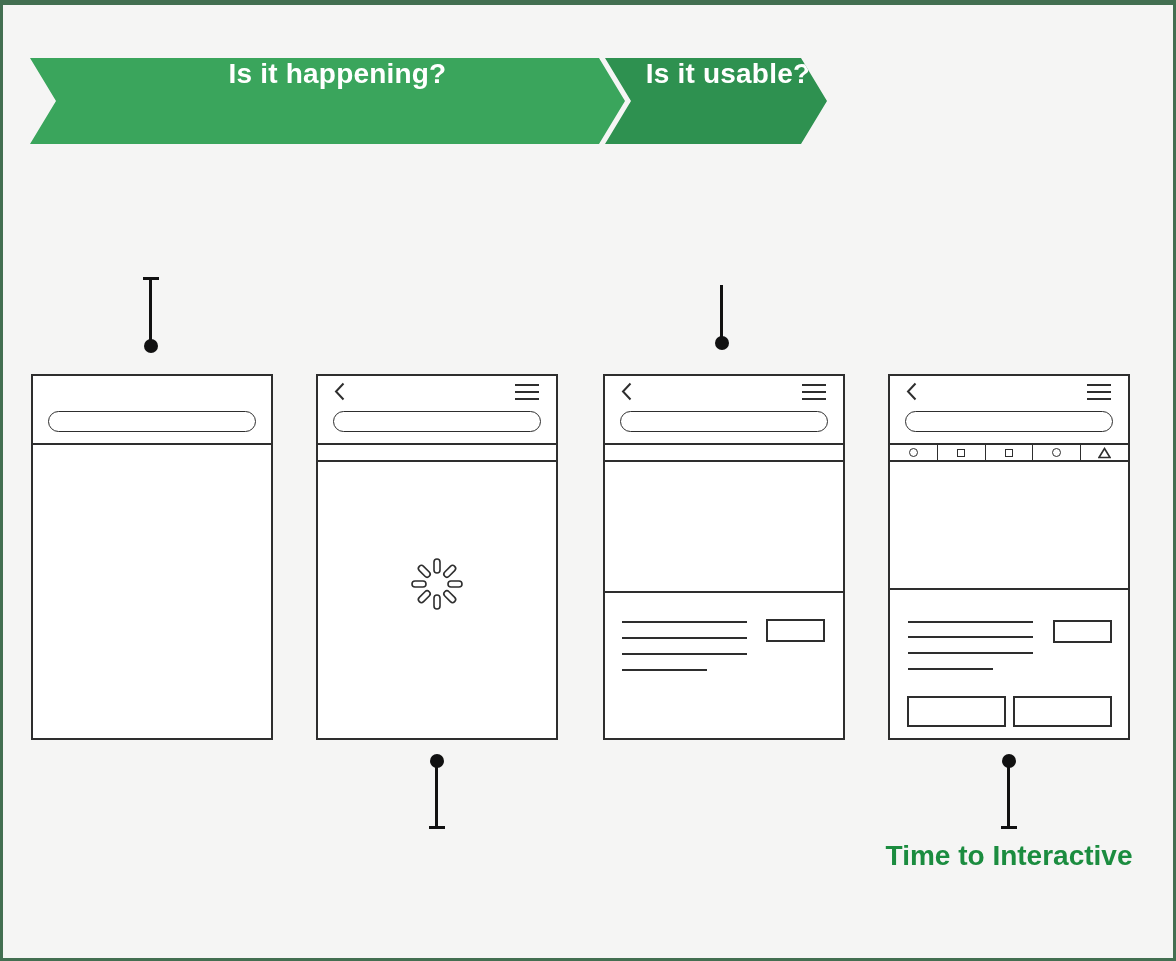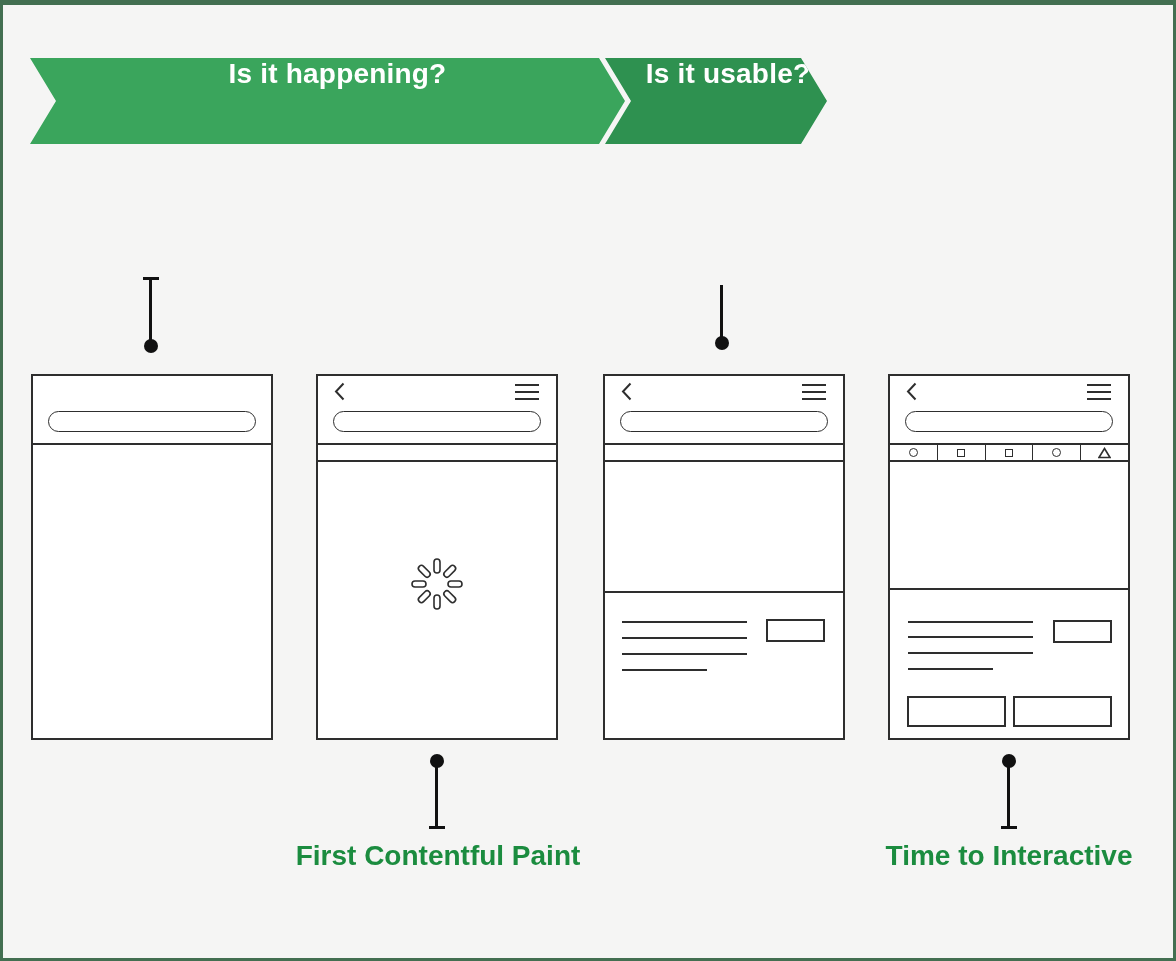--- a/index.html
+++ b/index.html
@@ -183,16 +183,15 @@
   </div>
 
   <div class="conn-dot" style="left:430px;top:754px;"></div>
   <div class="conn-line" style="left:435px;top:765px;height:62px;"></div>
   <div class="conn-cap" style="left:429px;top:826px;"></div>
 
   <div class="conn-dot" style="left:1002px;top:754px;"></div>
   <div class="conn-line" style="left:1007px;top:765px;height:62px;"></div>
   <div class="conn-cap" style="left:1001px;top:826px;"></div>
 
-  <div class="metric-label lab-fcp">First Contentful Paint</div>
   <div class="metric-label lab-tti">Time to Interactive</div>
 
 </div>
 
 </body></html>

